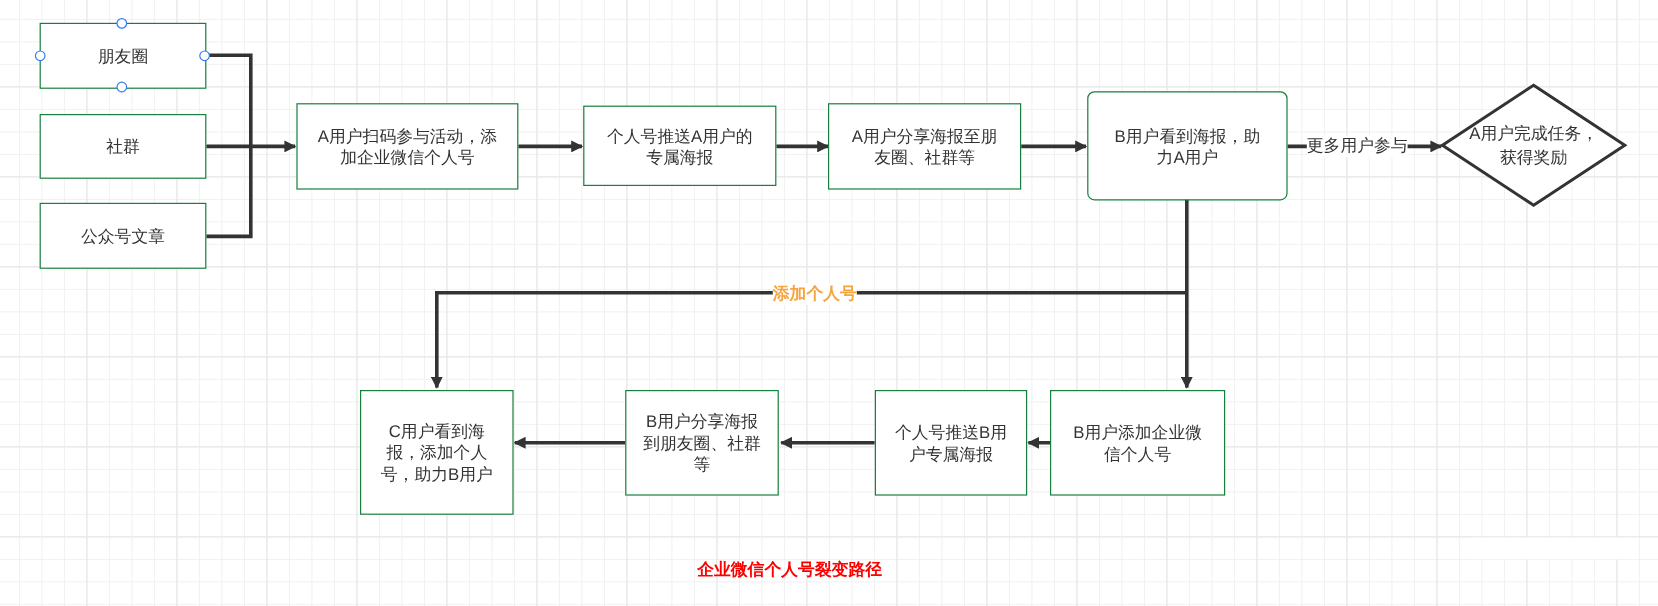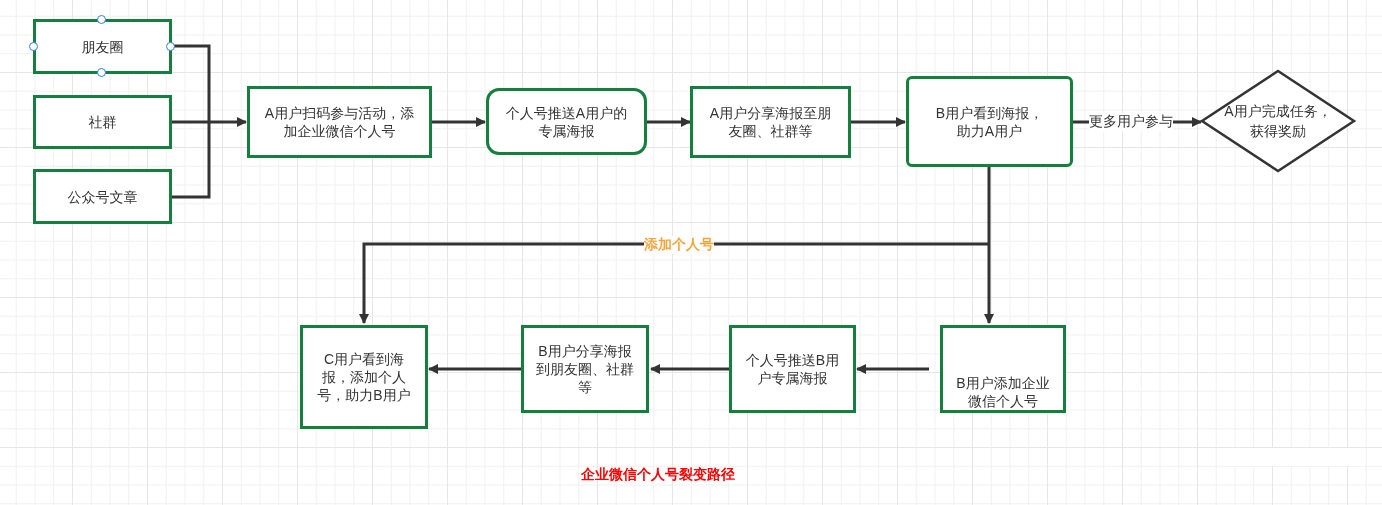--- a/index.html
+++ b/index.html
@@ -10,21 +10,21 @@
       linear-gradient(to right, #e6e6e6 1px, transparent 1px),
       linear-gradient(to bottom, #e6e6e6 1px, transparent 1px),
       linear-gradient(to right, #f0f0f0 1px, transparent 1px),
       linear-gradient(to bottom, #f0f0f0 1px, transparent 1px);
     background-size: 75px 75px, 75px 75px, 18.75px 18.75px, 18.75px 18.75px;
     background-position: -3px -3px, -3px -3px, -3px -3px, -3px -3px;
     font-family:"Liberation Sans","DejaVu Sans",sans-serif;
   }
   svg#edges { position:absolute; left:0; top:0; }
   .node {
-    position:absolute; box-sizing:border-box; border:3px solid #15803d;
+    position:absolute; box-sizing:border-box; border:1px solid #15803d;
     background:#fff; color:#333; font-size:14px; line-height:18px;
     display:flex; align-items:center; justify-content:center; text-align:center;
     padding:2px 6px;
   }
   .node.rounded { border-radius:6px; }
   .handle { position:absolute; width:9px; height:9px; border:1.5px solid #2f80ed; border-radius:50%; background:#fff; box-sizing:border-box; }
   .edge-label { position:absolute; background:#fff; font-size:14px; color:#333; white-space:nowrap; }
   .loop-label { position:absolute; background:#fff; font-size:14px; font-weight:bold; color:#f5a540; white-space:nowrap; }
   .caption { position:absolute; font-size:14px; font-weight:bold; color:#ff0000; white-space:nowrap;font-family:Liberation Serif, serif; }
   .diamond-text { position:absolute; width:110px; text-align:center; font-size:14px; line-height:20px; color:#333; }
@@ -72,21 +72,21 @@
 <div class="node" style="left:33px;top:95px;width:139px;height:54px;">
   <span>社群</span>
 </div>
 <div class="node" style="left:33px;top:169px;width:139px;height:55px;">
   <span>公众号文章</span>
 </div>
 
 <div class="node" style="left:247px;top:86px;width:185px;height:72px;padding:0 12px;">
   <span>A用户扫码参与活动，添加企业微信个人号</span>
 </div>
-<div class="node" style="left:486px;top:88px;width:161px;height:67px;padding:0 14px;border-radius:13px;">
+<div class="node" style="left:486px;top:88px;width:161px;height:67px;padding:0 14px;">
   <span>个人号推送A用户的专属海报</span>
 </div>
 <div class="node" style="left:690px;top:86px;width:161px;height:72px;padding:0 14px;">
   <span>A用户分享海报至朋友圈、社群等</span>
 </div>
 <div class="node rounded" style="left:906px;top:76px;width:167px;height:91px;padding:0 20px;justify-content:center;">
   <span>B用户看到海报，助力A用户</span>
 </div>
 
 <div class="edge-label" style="left:1089px;top:113px;">更多用户参与</div>
@@ -97,19 +97,19 @@
 
 <div class="node" style="left:300px;top:325px;width:128px;height:104px;padding:0 10px;">
   <span>C用户看到海报，添加个人号，助力B用户</span>
 </div>
 <div class="node" style="left:521px;top:325px;width:128px;height:88px;padding:0 10px;">
   <span>B用户分享海报到朋友圈、社群等</span>
 </div>
 <div class="node" style="left:729px;top:325px;width:127px;height:88px;padding:0 12px;">
   <span>个人号推送B用户专属海报</span>
 </div>
-<div class="node" style="left:940px;top:325px;width:126px;height:88px;padding:0 12px;align-items:flex-end;">
+<div class="node" style="left:875px;top:325px;width:146px;height:88px;padding:0 12px;">
   <span>B用户添加企业微信个人号</span>
 </div>
 
 <div class="caption" style="left:581px;top:466px;">企业微信个人号裂变路径</div>
 
 <div class="white-patch" style="left:1225px;top:448px;width:140px;height:18px;"></div>
 
 </body></html>

